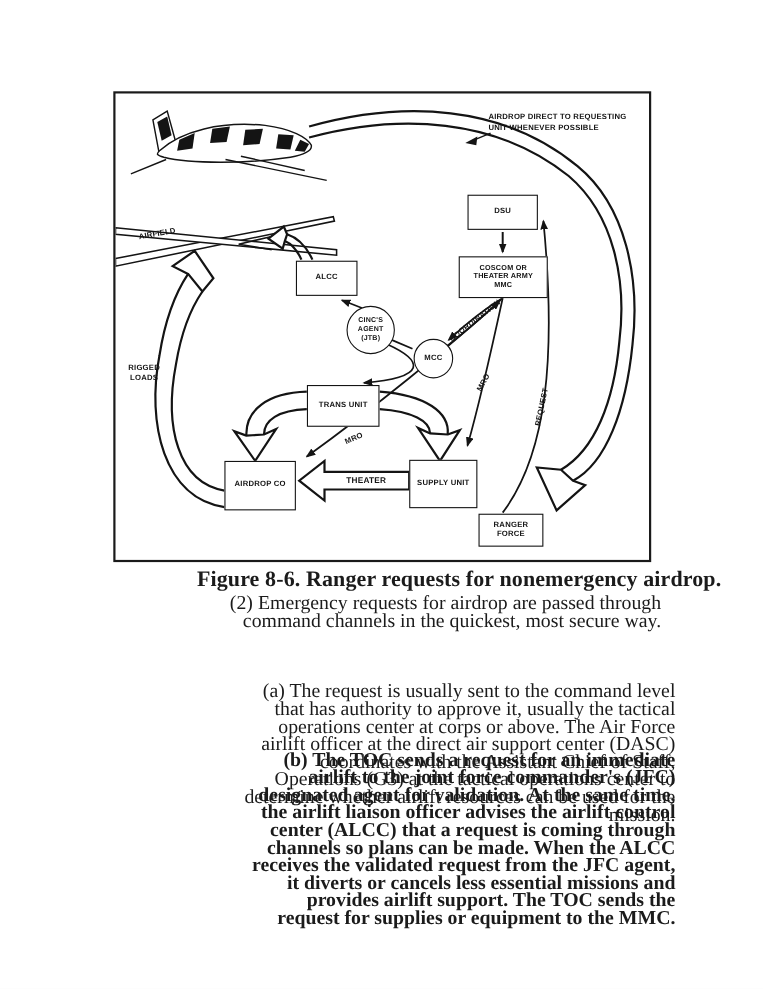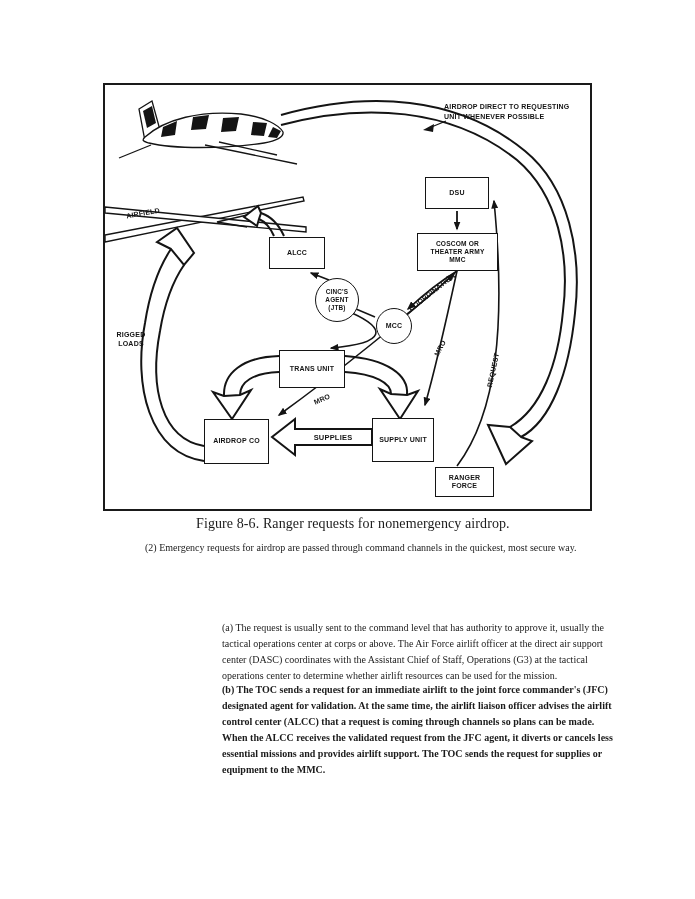--- a/index.html
+++ b/index.html
@@ -22,24 +22,24 @@
   }
   .dcircle{border-radius:50%;}
   .dlabel{
     position:absolute;font-family:"Liberation Sans",sans-serif;font-weight:bold;
     font-size:7px;line-height:9px;letter-spacing:.2px;color:#141414;
     white-space:pre-line;z-index:4;
   }
   .rot{transform:translate(-50%,-50%);}
   
   .caption{
-    position:absolute;left:196px;top:516px;
-    font-size:14px;font-weight:normal;letter-spacing:.1px;
+    position:absolute;left:179px;top:516px;
+    font-size:20px;font-weight:bold;letter-spacing:.1px;
   }
-  .para{position:absolute;font-size:10px;line-height:16px;text-align:left;}
+  .para{position:absolute;font-size:18px;line-height:16px;text-align:right;}
   .para-2{left:145px;top:540px;width:456px;}
   .para-a{left:222px;top:584px;width:392px;margin-top:36px;}
   .para-b{left:222px;top:682px;width:392px;font-weight:bold;}
 </style>
 </head>
 <body>
 
 <div class="page">
 
   <div class="figure-frame">
@@ -158,21 +158,21 @@
     <div class="dnode" style="left:330px;top:382px;width:59px;height:30px;line-height:8px;">RANGER
 FORCE</div>
 
     <div class="dlabel rot" style="left:38px;top:128px;transform:translate(-50%,-50%) rotate(-10deg);">AIRFIELD</div>
     <div class="dlabel" style="left:9px;top:245px;width:34px;text-align:center;">RIGGED
 LOADS</div>
     <div class="dlabel rot" style="left:327px;top:207px;transform:translate(-50%,-50%) rotate(-38deg);">COORDINATION</div>
     <div class="dlabel rot" style="left:335px;top:263px;transform:translate(-50%,-50%) rotate(-62deg);">MRO</div>
     <div class="dlabel rot" style="left:217px;top:314px;transform:translate(-50%,-50%) rotate(-24deg);">MRO</div>
     <div class="dlabel rot" style="left:388px;top:285px;transform:translate(-50%,-50%) rotate(-78deg);">REQUEST</div>
-    <div class="dlabel rot" style="left:228px;top:352px;font-size:7.5px;">SUPPLIES</div>
+    <div class="dlabel rot" style="left:228px;top:352px;font-size:7.5px;">THEATER</div>
   </div>
 
   <div class="caption">Figure 8-6. Ranger requests for nonemergency airdrop.</div>
 
   <div class="para para-2">(2) Emergency requests for airdrop are passed through command channels in the quickest, most secure way.</div>
 
   <div class="para para-a">(a) The request is usually sent to the command level that has authority to approve it, usually the tactical operations center at corps or above. The Air Force airlift officer at the direct air support center (DASC) coordinates with the Assistant Chief of Staff, Operations (G3) at the tactical operations center to determine whether airlift resources can be used for the mission.</div>
 
   <div class="para para-b">(b) The TOC sends a request for an immediate airlift to the joint force commander's (JFC) designated agent for validation. At the same time, the airlift liaison officer advises the airlift control center (ALCC) that a request is coming through channels so plans can be made. When the ALCC receives the validated request from the JFC agent, it diverts or cancels less essential missions and provides airlift support. The TOC sends the request for supplies or equipment to the MMC.</div>
 

